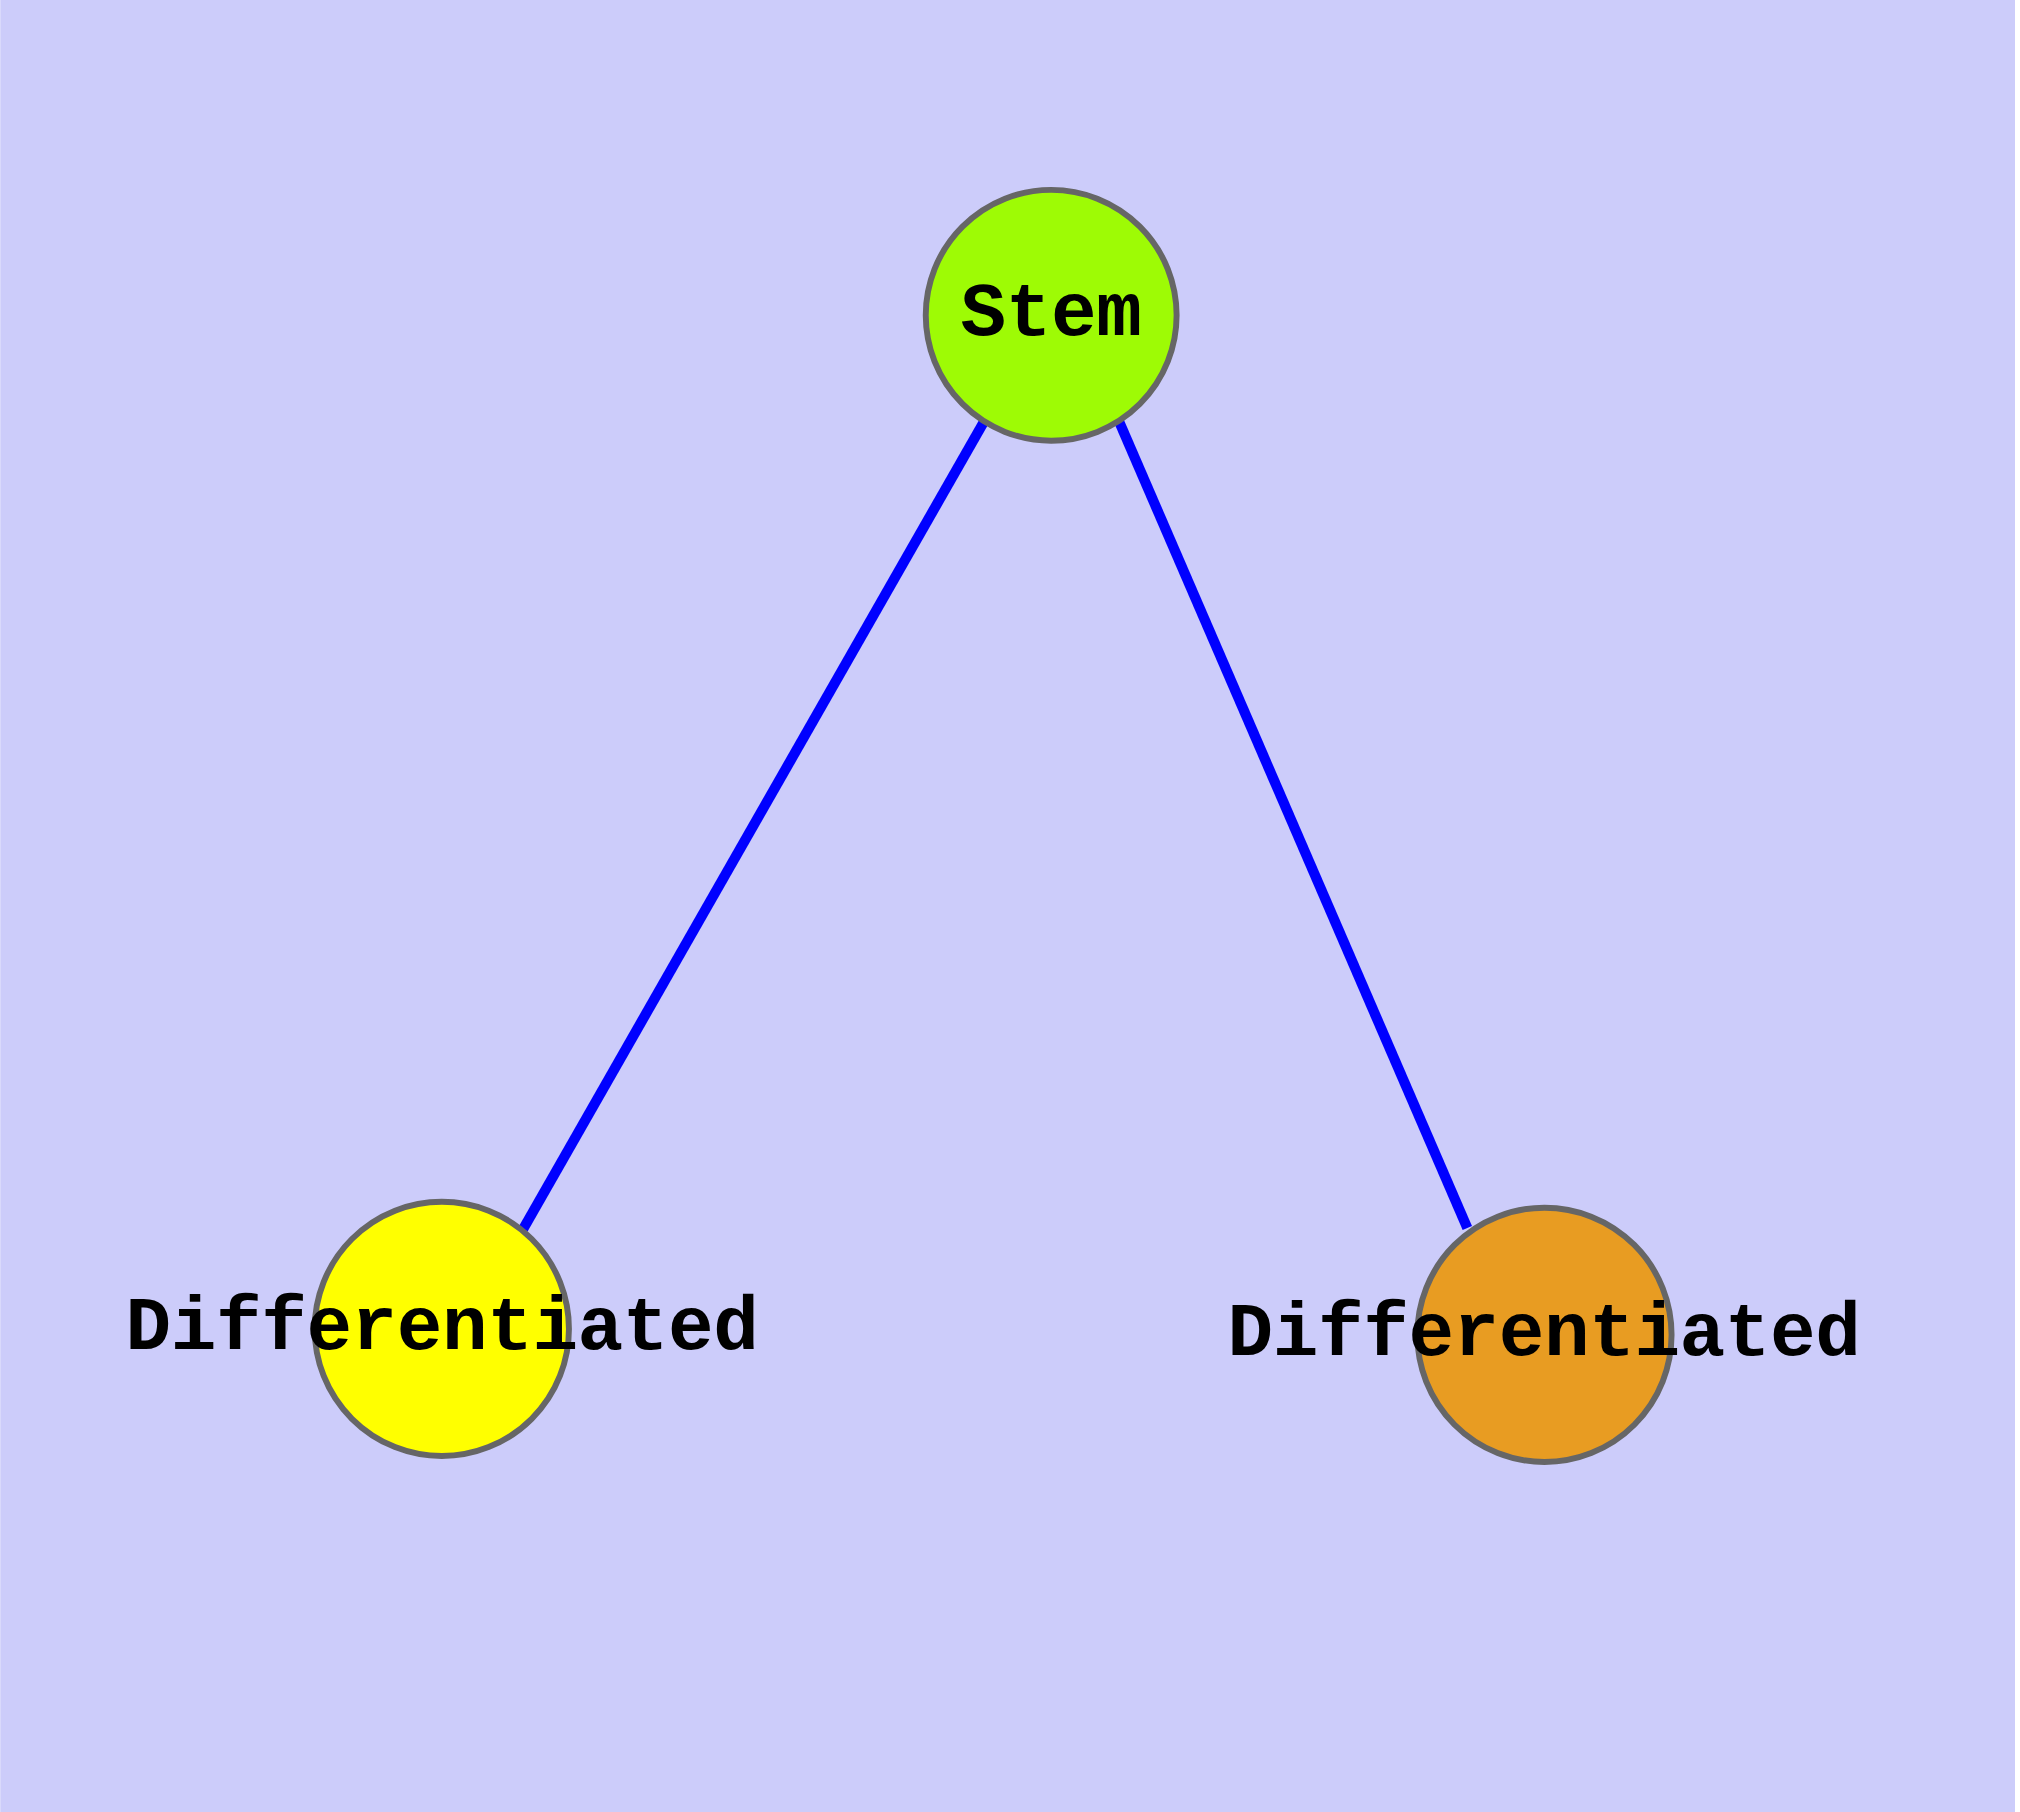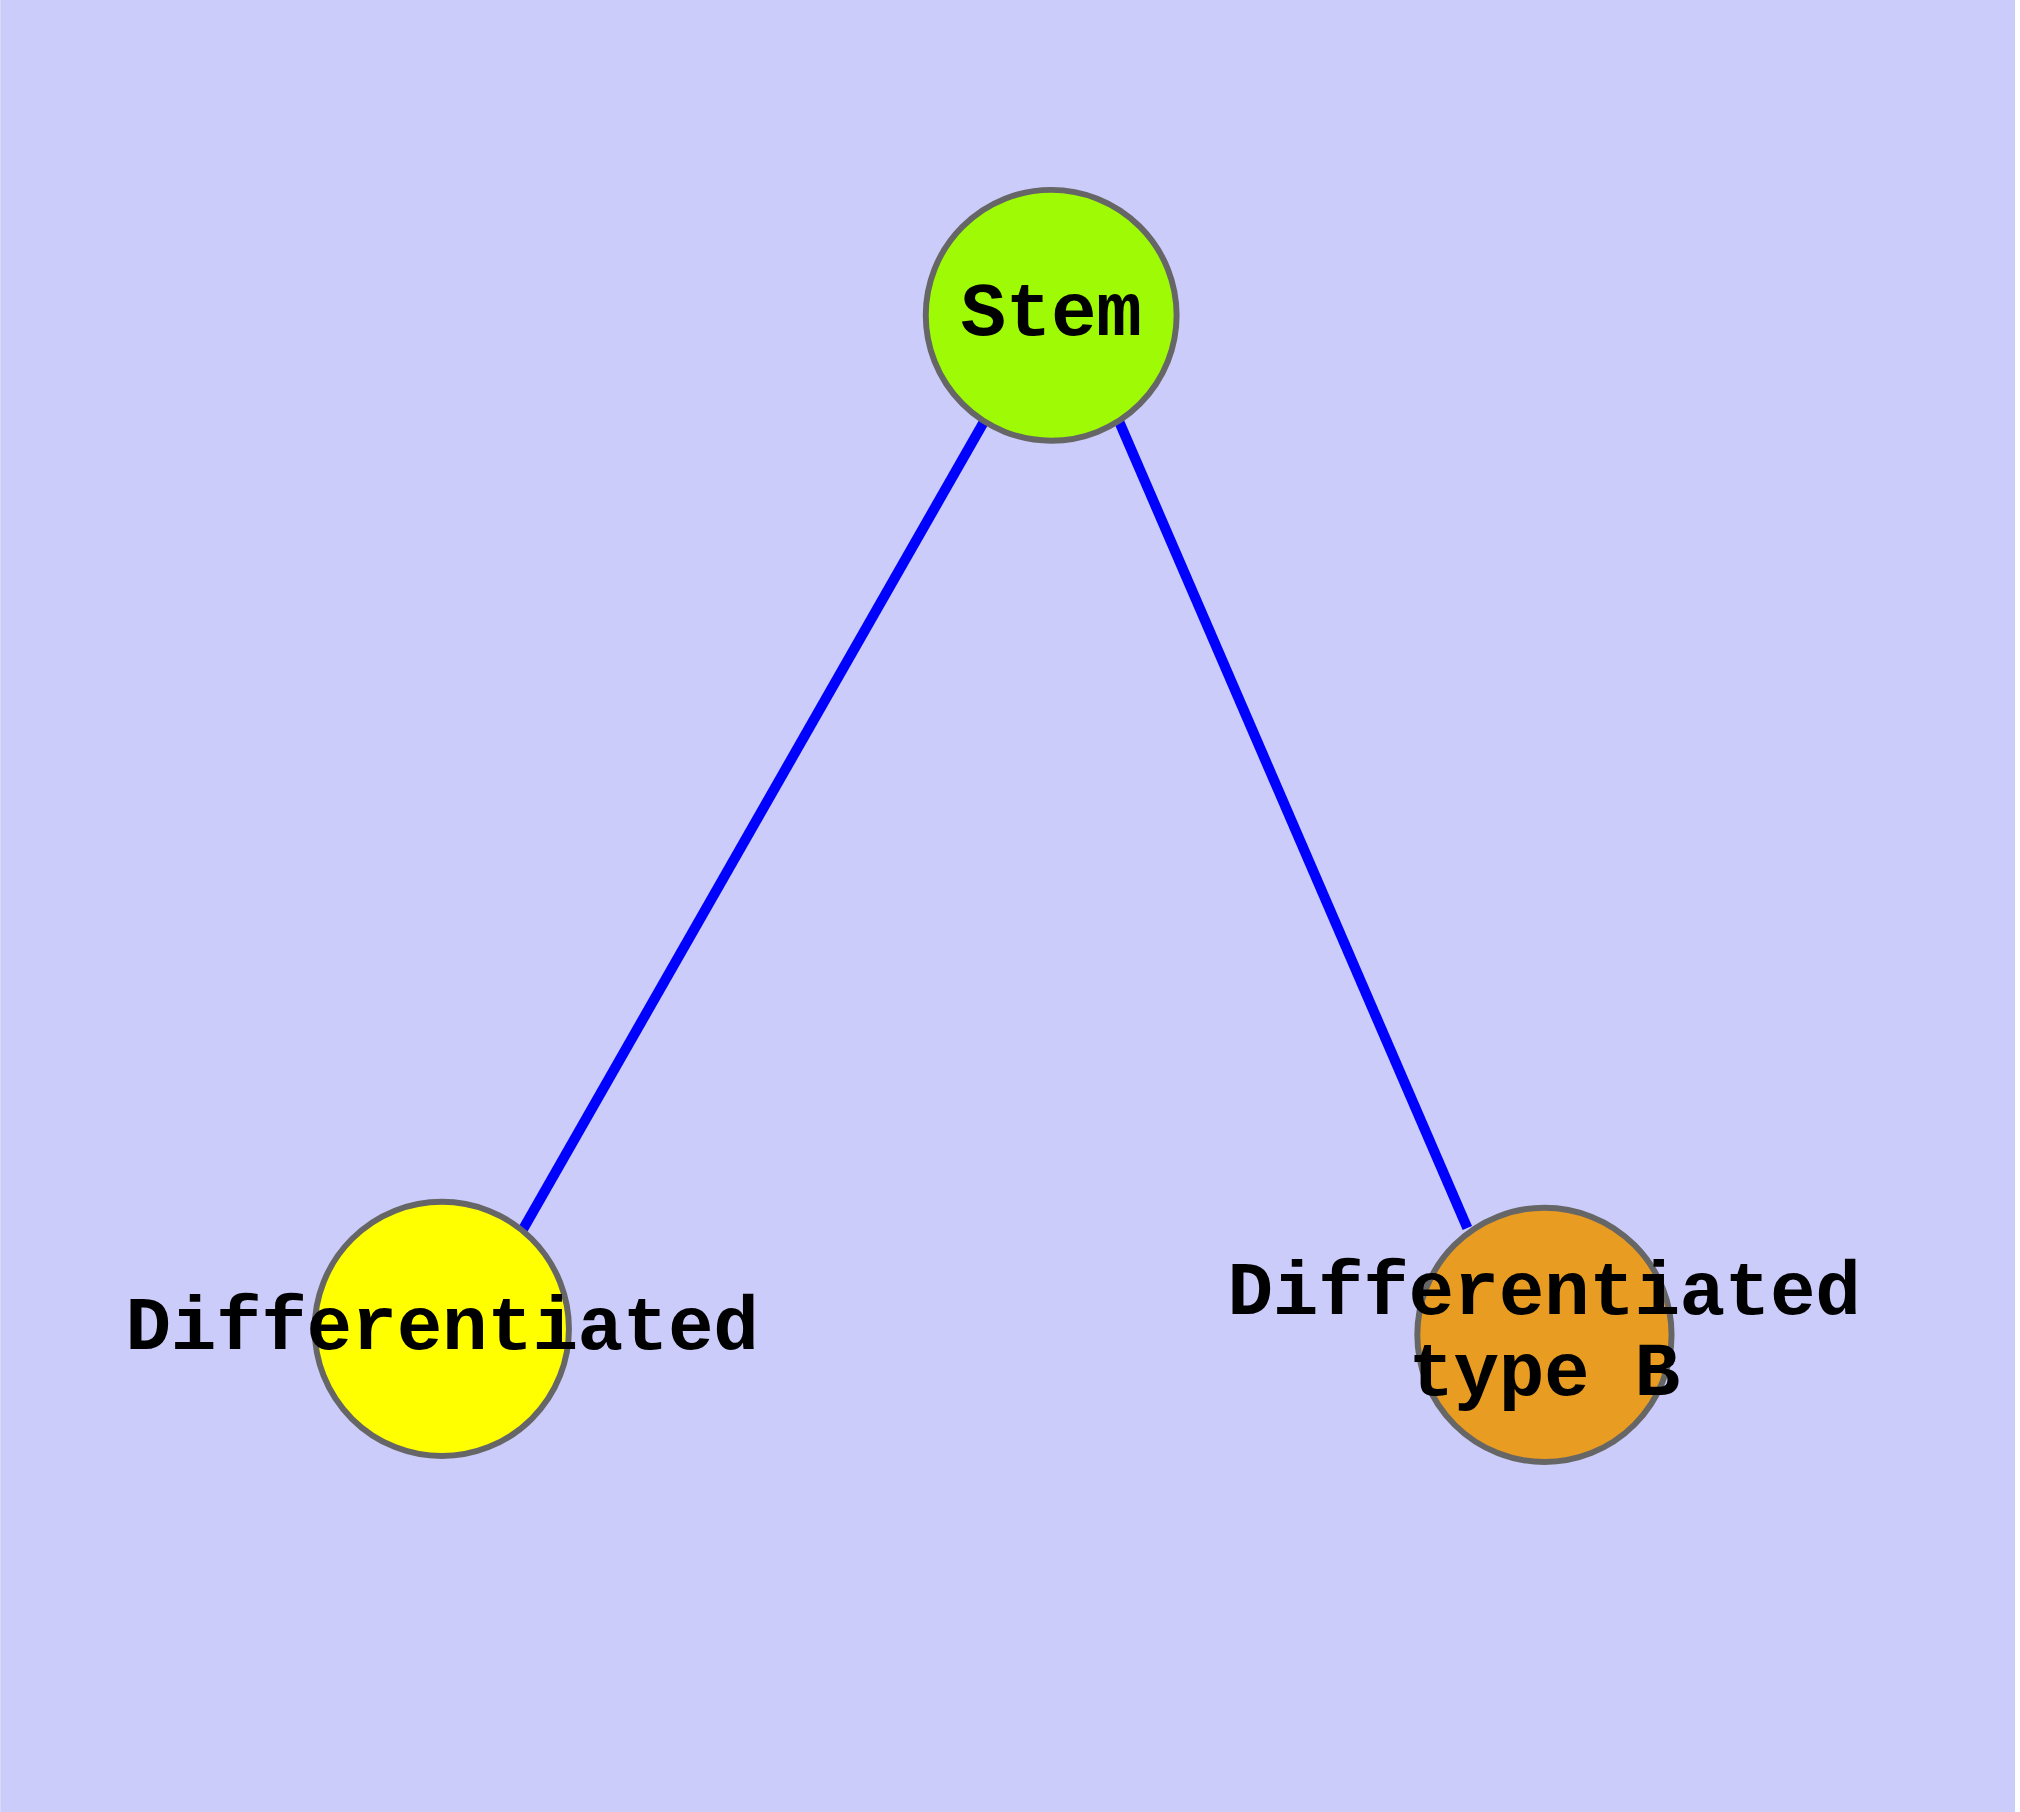--- a/index.html
+++ b/index.html
@@ -77,17 +77,16 @@
   <div id="label-stem" class="node-label">
     <span class="label-line">Stem</span>
   </div>
 
   <div id="label-diff-a" class="node-label">
     <span class="label-line">Differentiated</span>
   </div>
 
   <div id="label-diff-b" class="node-label">
     <span class="label-line">Differentiated</span>
-    <span class="label-line">type B</span>
   </div>
 
 </div>
 
 
 </body></html>

